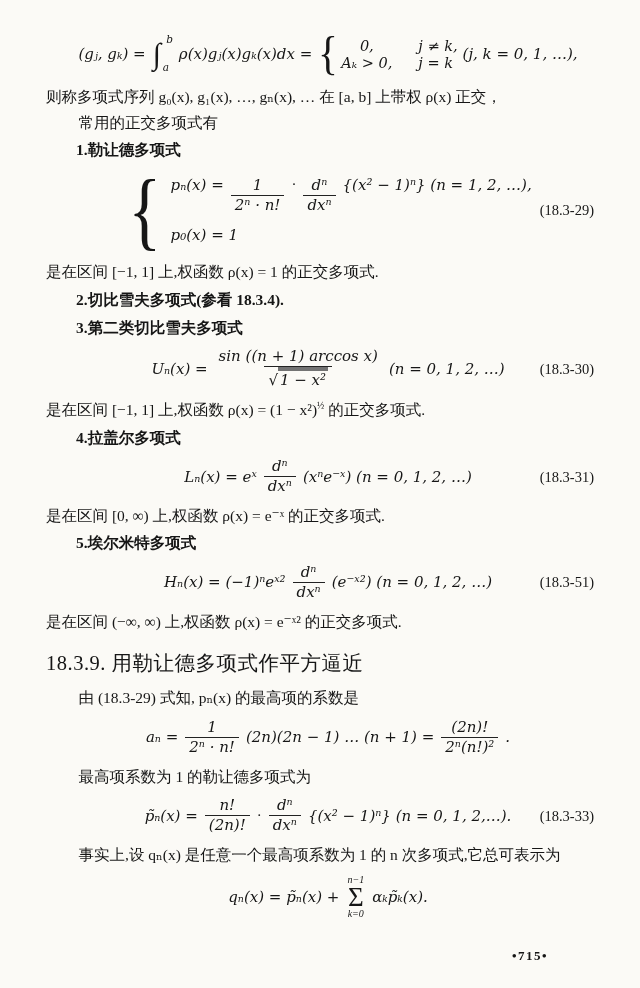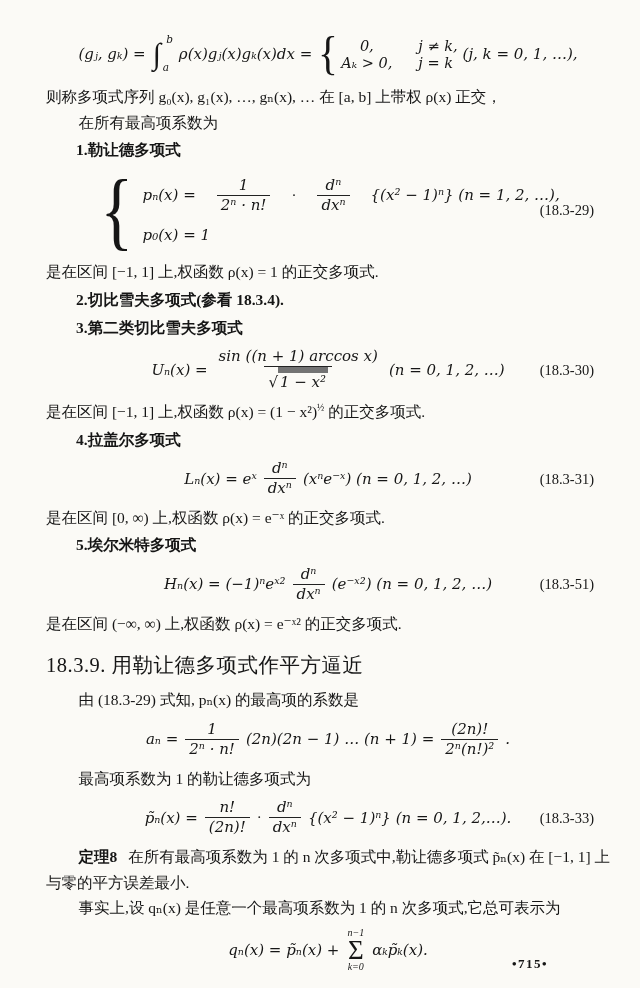--- a/index.html
+++ b/index.html
@@ -34,34 +34,34 @@
            row-gap:1px; text-align:left; font-size:14.5px; margin-left:2px; }
   .cgrid .c1 { text-align:center; }
 
   .int { position:relative; display:inline-block; padding:2px 13px 2px 2px; }
   .int .g { font-size:30px; line-height:1; font-style:normal; }
   .int .up { position:absolute; top:-4px; right:1px; font-size:10.5px; }
   .int .lo { position:absolute; bottom:-2px; left:12px; font-size:10.5px; }
 
   .sqrt { display:inline-flex; align-items:baseline; white-space:nowrap; }
   .sqrt .rad { font-style:normal; }
-  .sqrt .arg { border-top:6px solid #737373; padding:0 2px; }
+  .sqrt .arg { border-top:4px solid #737373; padding:0 2px; }
 
   .sum { display:inline-flex; flex-direction:column; align-items:center;
          line-height:1; margin:0 3px; }
   .sum .up,.sum .lo { font-size:10px;font-family:Liberation Serif, serif; }
   .sum .sig { font-size:27px; font-style:normal; line-height:.9; }
 
   .item-h { font-weight:bold; padding-left:30px; margin:2px 0; }
   .ind { text-indent:2.1em; }
   .sec-title { font-size:20.5px; font-weight:normal; margin:15px 0 8px; letter-spacing:.5px; }
   .thm-label { font-weight:bold; margin-right:11px; }
   .col29 { display:flex; flex-direction:column; gap:12px; align-items:flex-start; }
-  .line { display:inline-flex; align-items:center; gap:19px; }
-  .pageno { position:absolute; right:92px; bottom:16px; font-size:13px;
+  .line { display:inline-flex; align-items:flex-start; gap:5px; }
+  .pageno { position:absolute; right:92px; bottom:24px; font-size:13px;
             letter-spacing:1.5px; font-weight:bold; }
 </style>
 </head>
 <body>
 
 <div class="page">
 
   <div class="eq">
     <span class="math">(gⱼ, gₖ) =</span>
     <span class="int">
@@ -76,21 +76,21 @@
         <span class="math c1">0,</span>
         <span class="math">j ≠ k,</span>
         <span class="math c1">Aₖ &gt; 0,</span>
         <span class="math">j = k</span>
       </span>
     </span>
     <span class="math">(j, k = 0, 1, …),</span>
   </div>
 
   <div class="txt">则称多项式序列 g₀(x), g₁(x), …, gₙ(x), … 在 [a, b] 上带权 ρ(x) 正交，</div>
-  <div class="txt ind">在所有最高项系数为</div>
+  <div class="txt ind">常用的正交多项式有</div>
 
   <div class="txt item-h">1.勒让德多项式</div>
   <div class="eq" style="margin:4px 0 6px;">
     <span class="brace-xl">{</span>
     <span class="col29">
       <span class="line">
         <span class="math">pₙ(x) =</span>
         <span class="frac math">
           <span class="num">1</span>
           <span class="den">2ⁿ · n!</span>
@@ -173,21 +173,20 @@
       <span class="den">(2n)!</span>
     </span>
     <span class="upright">·</span>
     <span class="frac math">
       <span class="num">dⁿ</span>
       <span class="den">dxⁿ</span>
     </span>
     <span class="math">{(x² − 1)ⁿ}  (n = 0, 1, 2,…).</span>
     <span class="eq-no">(18.3-33)</span>
   </div>
-  <div class="txt ind"><span class="thm-label">定理8</span><span>在所有最高项系数为 1 的 n 次多项式中,勒让德多项式 p̃ₙ(x) 在 [−1, 1] 上与零的平方误差最小.</span></div>
   <div class="txt ind">事实上,设 qₙ(x) 是任意一个最高项系数为 1 的 n 次多项式,它总可表示为</div>
   <div class="eq">
     <span class="math">qₙ(x) = p̃ₙ(x) +</span>
     <span class="sum">
       <span class="up math">n−1</span>
       <span class="sig">Σ</span>
       <span class="lo math">k=0</span>
     </span>
     <span class="math">αₖp̃ₖ(x).</span>
   </div>

